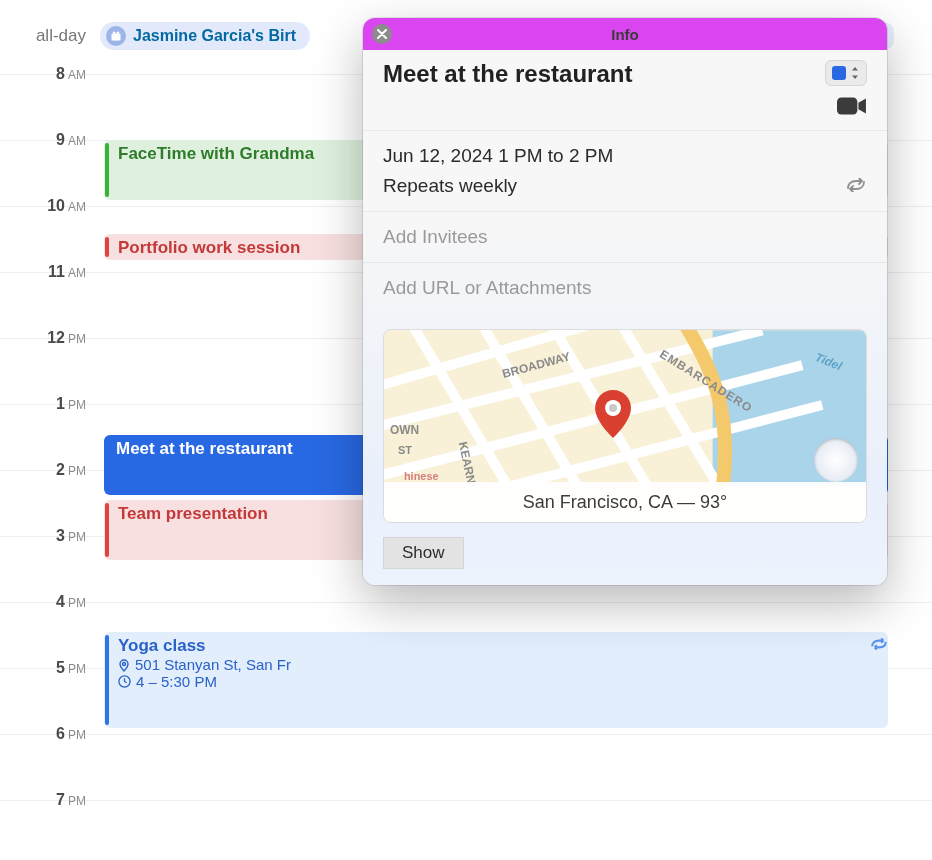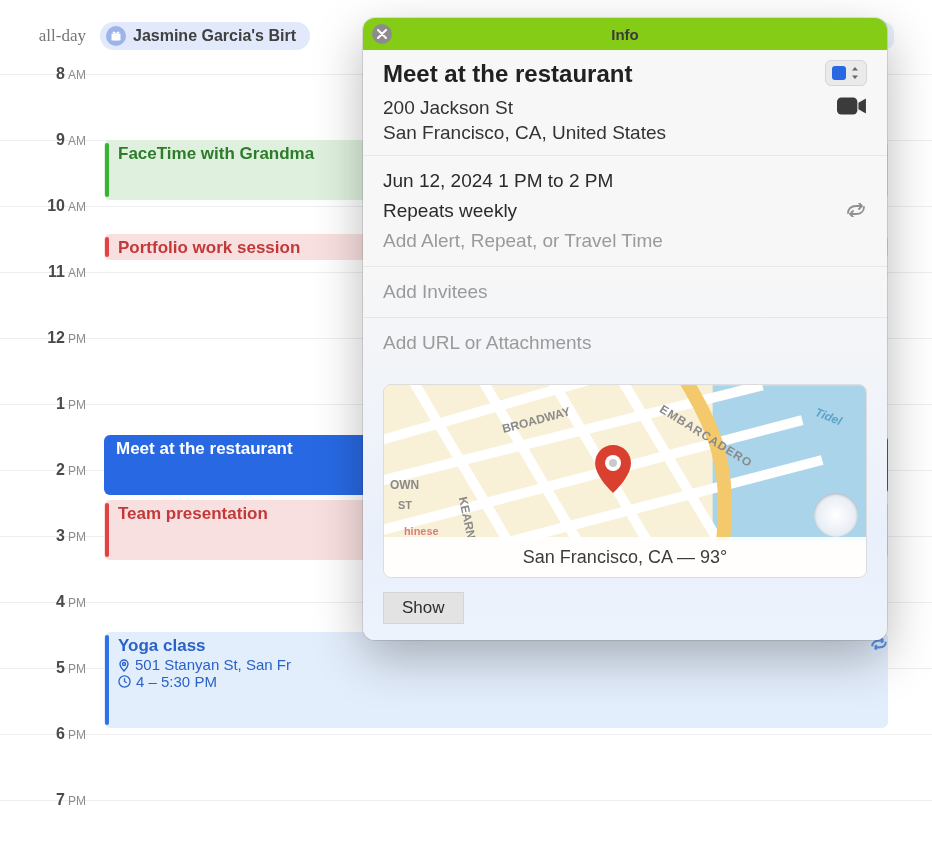--- a/index.html
+++ b/index.html
@@ -1,22 +1,22 @@
 <!DOCTYPE html>
 <html><head>
 <meta charset="utf-8">
 <style>
   * { box-sizing: border-box; margin: 0; padding: 0; }
   html, body { font-family: -apple-system, "Helvetica Neue", Arial, sans-serif; background: #fff; }
   .app { position: relative; width: 932px; height: 860px; background: #fff; overflow: hidden; }
 
   
   .allday-row { position: absolute; top: 18px; left: 0; right: 0; height: 36px; display: flex; align-items: center; }
-  .allday-label { width: 100px; text-align: right; padding-right: 14px; font-size: 17px; color: #767676; font-family: Liberation Serif, serif; }
-  .allday-pill { display: flex; align-items: center; gap: 7px; background: #e2e9fb; color: #404040; padding: 3px 14px 3px 6px; border-radius: 15px; font-size: 16px; font-weight: 600; height: 28px; }
+  .allday-label { width: 100px; text-align: right; padding-right: 14px; font-size: 17px; color: #767676; }
+  .allday-pill { display: flex; align-items: center; gap: 7px; background: #e2e9fb; color: #0369a1; padding: 3px 14px 3px 6px; border-radius: 15px; font-size: 16px; font-weight: 600; height: 28px; }
   .gift-circle { width: 20px; height: 20px; border-radius: 50%; background: #9db4e8; display: flex; align-items: center; justify-content: center; color: #fff; }
   .pill-right { position: absolute; right: 38px; width: 10px; height: 28px; border-radius: 0 15px 15px 0; background: #e6effc; }
 
   .hours { position: absolute; top: 74px; left: 0; right: 0; }
   .hour-block { position: relative; height: 66px; border-top: 1px solid #eee; }
   .hour-label { position: absolute; top: -10px; left: 0; width: 100px; text-align: right; padding-right: 14px; font-size: 16px; color: #4a4a4a; font-weight: 600;}
   .hour-ampm { font-size: 12px; font-weight: 400; color: #8c8c8c; margin-left: 3px; }
 
   .event { position: absolute; left: 104px; right: 44px; border-radius: 6px; padding: 4px 8px; font-size: 17px; font-weight: 600; overflow: hidden; }
   .event .bar { position: absolute; left: 1px; top: 3px; bottom: 3px; width: 4px; border-radius: 3px; }
@@ -29,21 +29,21 @@
   .event-lightblue .bar { background: #2f72e6; }
   .recur-badge { position: absolute; right: 44px; width: 18px; height: 16px; color: #8aa07e; }
   .recur-green { color: #62b55f; }
   .recur-red { color: #e17878; }
   .recur-blu { color: #5a93e9; }
 
   .ev-sub { font-size: 15px; font-weight: 500; display: flex; align-items: center; gap: 5px; }
 
   
   .popover { position: absolute; top: 18px; left: 363px; width: 524px; border-radius: 12px; background: #f7f7f7; box-shadow: 0 18px 50px rgba(0,0,0,.28), 0 0 0 1px rgba(0,0,0,.1); overflow: hidden; }
-  .pop-titlebar { position: relative; height: 32px; display: flex; align-items: center; justify-content: center; background: #84cc16; }
+  .pop-titlebar { position: relative; height: 32px; display: flex; align-items: center; justify-content: center; background: #d946ef; }
   .pop-close { position: absolute; left: 9px; top: 6px; width: 20px; height: 20px; border-radius: 50%; background: #8c8c8c; display:flex; align-items:center; justify-content:center; }
   .pop-close svg { width: 10px; height: 10px; }
   .pop-title { font-size: 15px; font-weight: 600; color: #3b3b3b; }
 
   .pop-section { padding: 10px 20px; border-bottom: 1px solid #e8e8e8; }
   .pop-head { display: flex; align-items: flex-start; justify-content: space-between; }
   .pop-event-title { font-size: 24px; font-weight: 700; color: #212121; margin-bottom: 8px; }
   .pop-location { font-size: 19px; color: #333; line-height: 1.3; }
   .cal-color-btn { display: flex; align-items: center; gap: 4px; background: #eaeaea; border: 1px solid #d6d6d6; border-radius: 6px; padding: 2px 6px; height: 26px; }
   .color-dot { width: 14px; height: 14px; border-radius: 3px; background: #2869e3; }
@@ -200,24 +200,20 @@
             <path d="M1 1l8 8M9 1l-8 8"></path>
           </svg>
       </div>
       <div class="pop-title">Info</div>
     </div>
 
     <div class="pop-section">
       <div class="pop-head">
         <div>
           <div class="pop-event-title">Meet at the restaurant</div>
-          <div class="pop-location">
-            <span>200 Jackson St</span><br>
-            <span>San Francisco, CA, United States</span>
-          </div>
         </div>
         <div class="right-col">
           <div class="cal-color-btn">
             <span class="color-dot"></span>
             <svg class="chev" viewBox="0 0 10 14" fill="#666">
                 <path d="M5 0 1.5 4h7zM5 14l3.5-4h-7z"></path>
               </svg>
           </div>
           <span class="video-icon">
             <svg viewBox="0 0 28 18" width="30" height="20" fill="#3b3b3b">
@@ -232,21 +228,20 @@
     <div class="pop-section">
       <div class="pop-line">Jun 12, 2024  1 PM to 2 PM</div>
       <div class="pop-line repeat-row">
         <span>Repeats weekly</span>
         <span class="repeat-ico">
           <svg viewBox="0 0 22 14" width="22" height="14" fill="none" stroke="#8f8f8f" stroke-width="1.8" stroke-linecap="round">
               <path d="M3 10c0-4 3-7 8-7h6m0 0-3-3m3 3-3 3M19 4c0 4-3 7-8 7H5m0 0 3 3m-3-3 3-3"></path>
             </svg>
         </span>
       </div>
-      <div class="pop-line muted">Add Alert, Repeat, or Travel Time</div>
     </div>
 
     <div class="pop-gradient">
       <div class="pop-action">Add Invitees</div>
       <div class="pop-action no-border">Add URL or Attachments</div>
 
       <div class="pop-map-wrap">
         <div class="map-card">
           <svg class="map-svg" viewBox="0 0 484 156">
             <rect width="484" height="156" fill="#f8f1d7"></rect>

